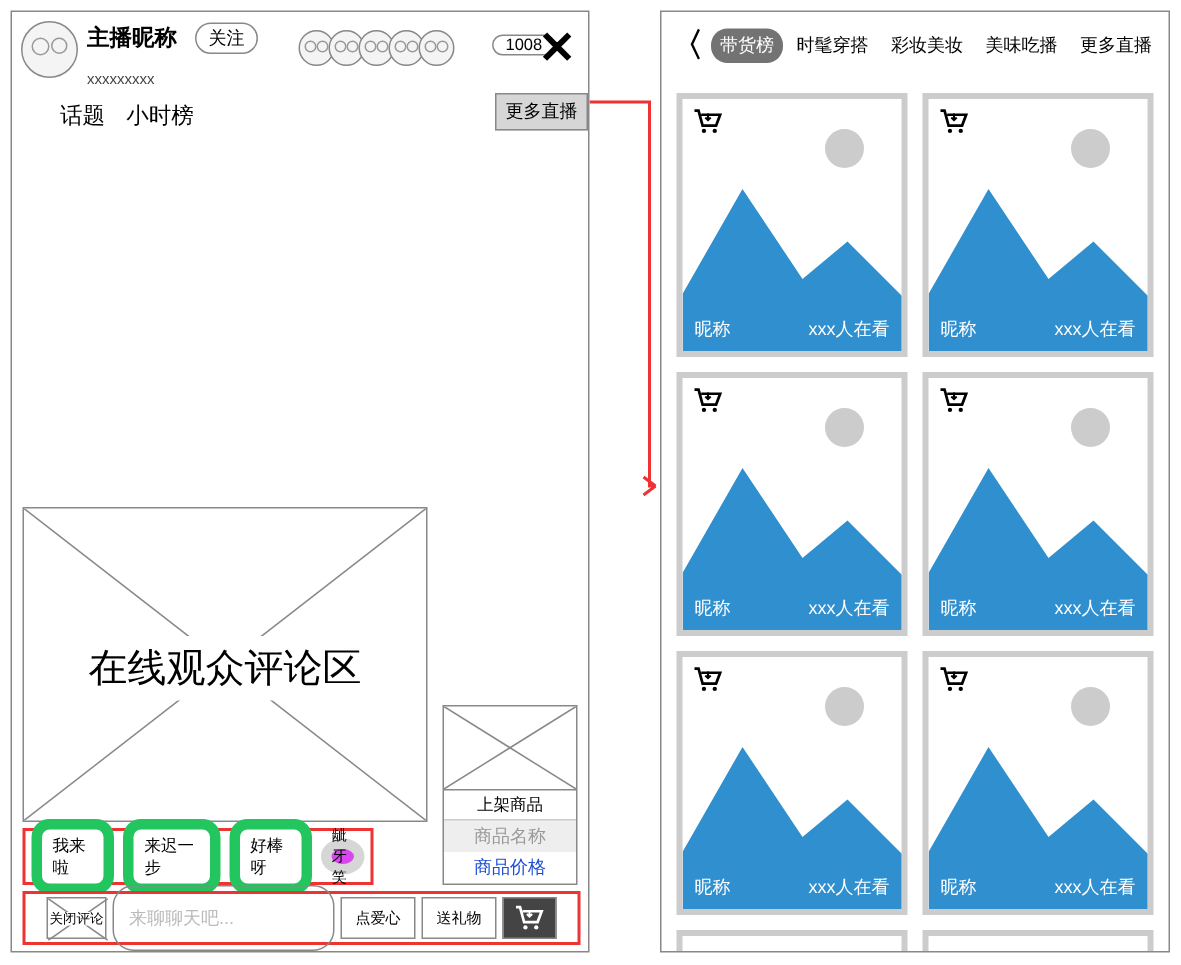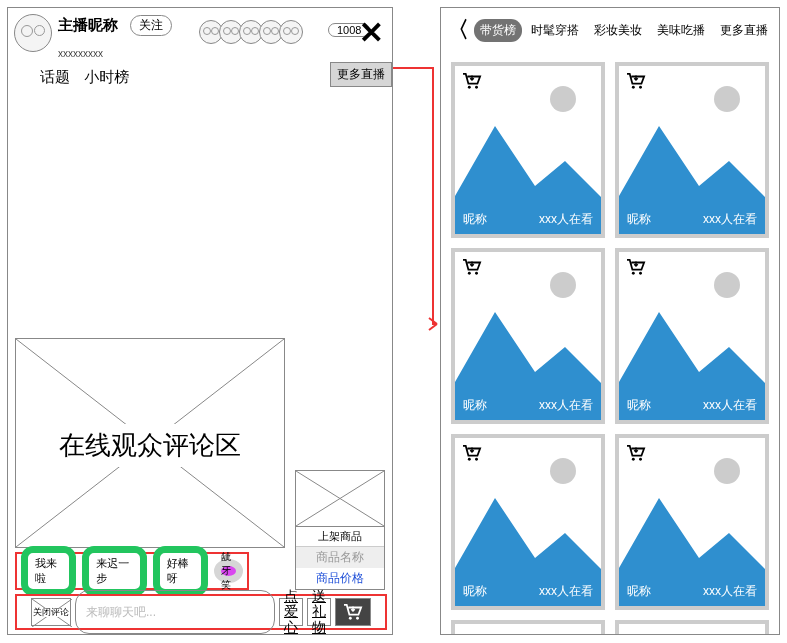--- a/index.html
+++ b/index.html
@@ -46,21 +46,21 @@
 .chips-container { position: absolute; left: 7px; bottom: 44px; width: 234px; height: 38px; border: 2px solid #e33; display: flex; align-items: center; padding: 0 4px; gap: 6px; }
 .chip { border: 7px solid #22c55e; border-radius: 12px; padding: 3px 7px; font-size: 11px; background: #fff; }
 .chip.grey { background: #d946ef; border-color: #d6d6d6; border-radius: 50%; width: 32px; height: 24px; display: flex; align-items: center; justify-content: center; padding: 0; font-size: 10px; }
 
 
 .bottom-container { position: absolute; left: 7px; bottom: 4px; width: 372px; height: 36px; border: 2px solid #e33; display: flex; align-items: center; gap: 4px; padding: 14px; }
 .close-comment { width: 40px; height: 28px; border: 1px solid #888; position: relative; font-size: 9px; display: flex; align-items: center; justify-content: center; }
 .close-comment svg { position: absolute; left: 0; top: 0; }
 .close-comment span { position: relative; background: #fff; line-height: 1; }
 .chat-input { flex: 1; height: 44px; border: 1px solid #888; border-radius: 14px; padding: 0 10px; font-size: 12px; color: #bbb; display: flex; align-items: center; }
-.small-btn { width: 24px; height: 28px; border: 1px solid #888; font-size: 14px; display: flex; align-items: center; justify-content: center; text-align: center; line-height: 1.1; text-decoration: underline; }
+.small-btn { width: 50px; height: 28px; border: 1px solid #888; font-size: 10px; display: flex; align-items: center; justify-content: center; text-align: center; line-height: 1.1; }
 .cart-btn { width: 36px; height: 28px; border: 1px solid #888; background: #444; display: flex; align-items: center; justify-content: center; }
 
 
 .arrow-connector { position: absolute; left: 393px; top: 64px; width: 50px; height: 270px; }
 
 
 .tabs { display: flex; align-items: center; gap: 3px; height: 44px; padding: 0 6px; }
 .back-chev { font-size: 22px; font-weight: bold; margin-right: 2px; }
 .tab { font-size: 12px; padding: 3px 6px; border-radius: 11px; white-space: nowrap; }
 .tab.active { background: #737373; color: #fff; }

